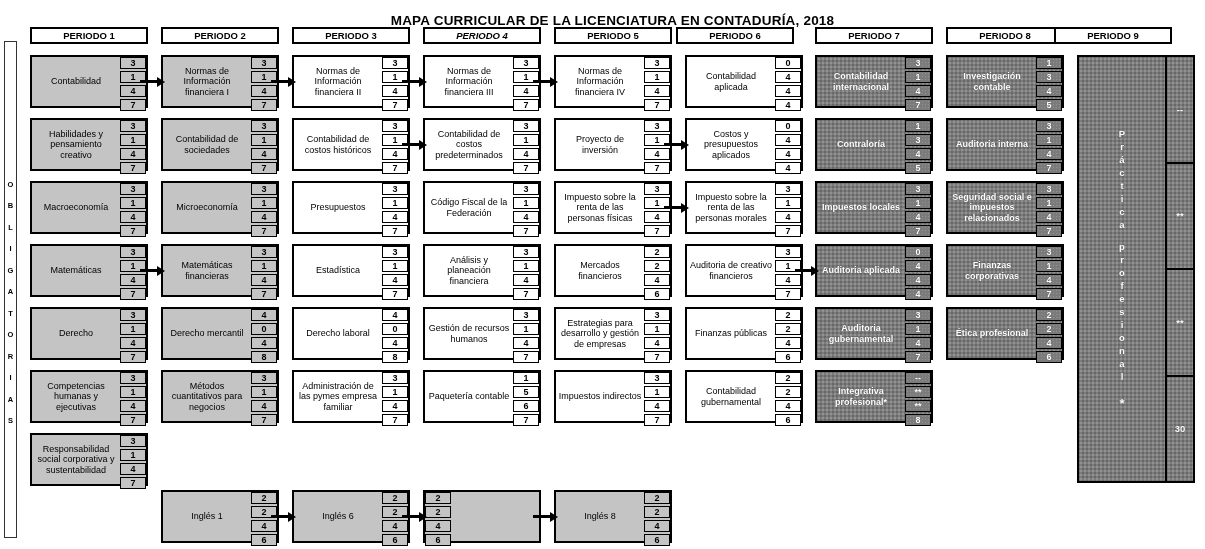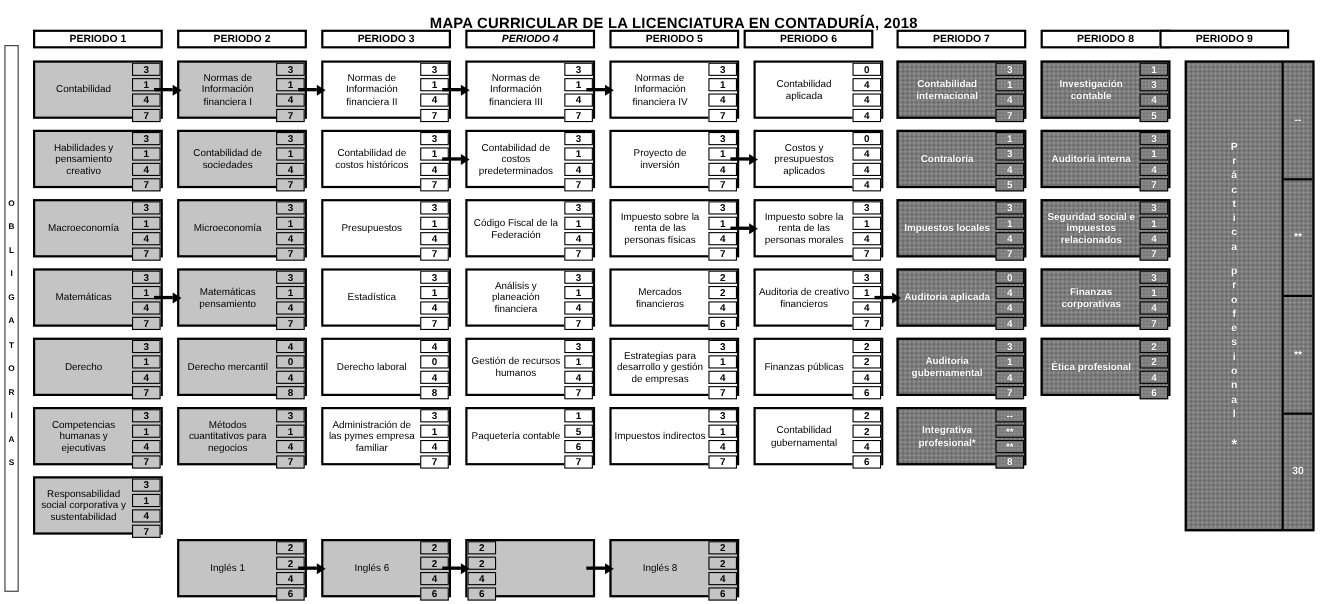--- a/index.html
+++ b/index.html
@@ -191,21 +191,21 @@
     <div class="course light" style="left: 161px; top: 181px;">
       <div class="clabel">Microeconomía</div>
       <div class="credits">
         <div class="cell">3</div>
         <div class="cell">1</div>
         <div class="cell">4</div>
         <div class="cell">7</div>
       </div>
     </div>
     <div class="course light" style="left: 161px; top: 244px;">
-      <div class="clabel">Matemáticas pensamiento</div>
+      <div class="clabel">Matemáticas financieras</div>
       <div class="credits">
         <div class="cell">3</div>
         <div class="cell">1</div>
         <div class="cell">4</div>
         <div class="cell">7</div>
       </div>
     </div>
     <div class="course light" style="left: 161px; top: 307px;">
       <div class="clabel">Derecho mercantil</div>
       <div class="credits">

